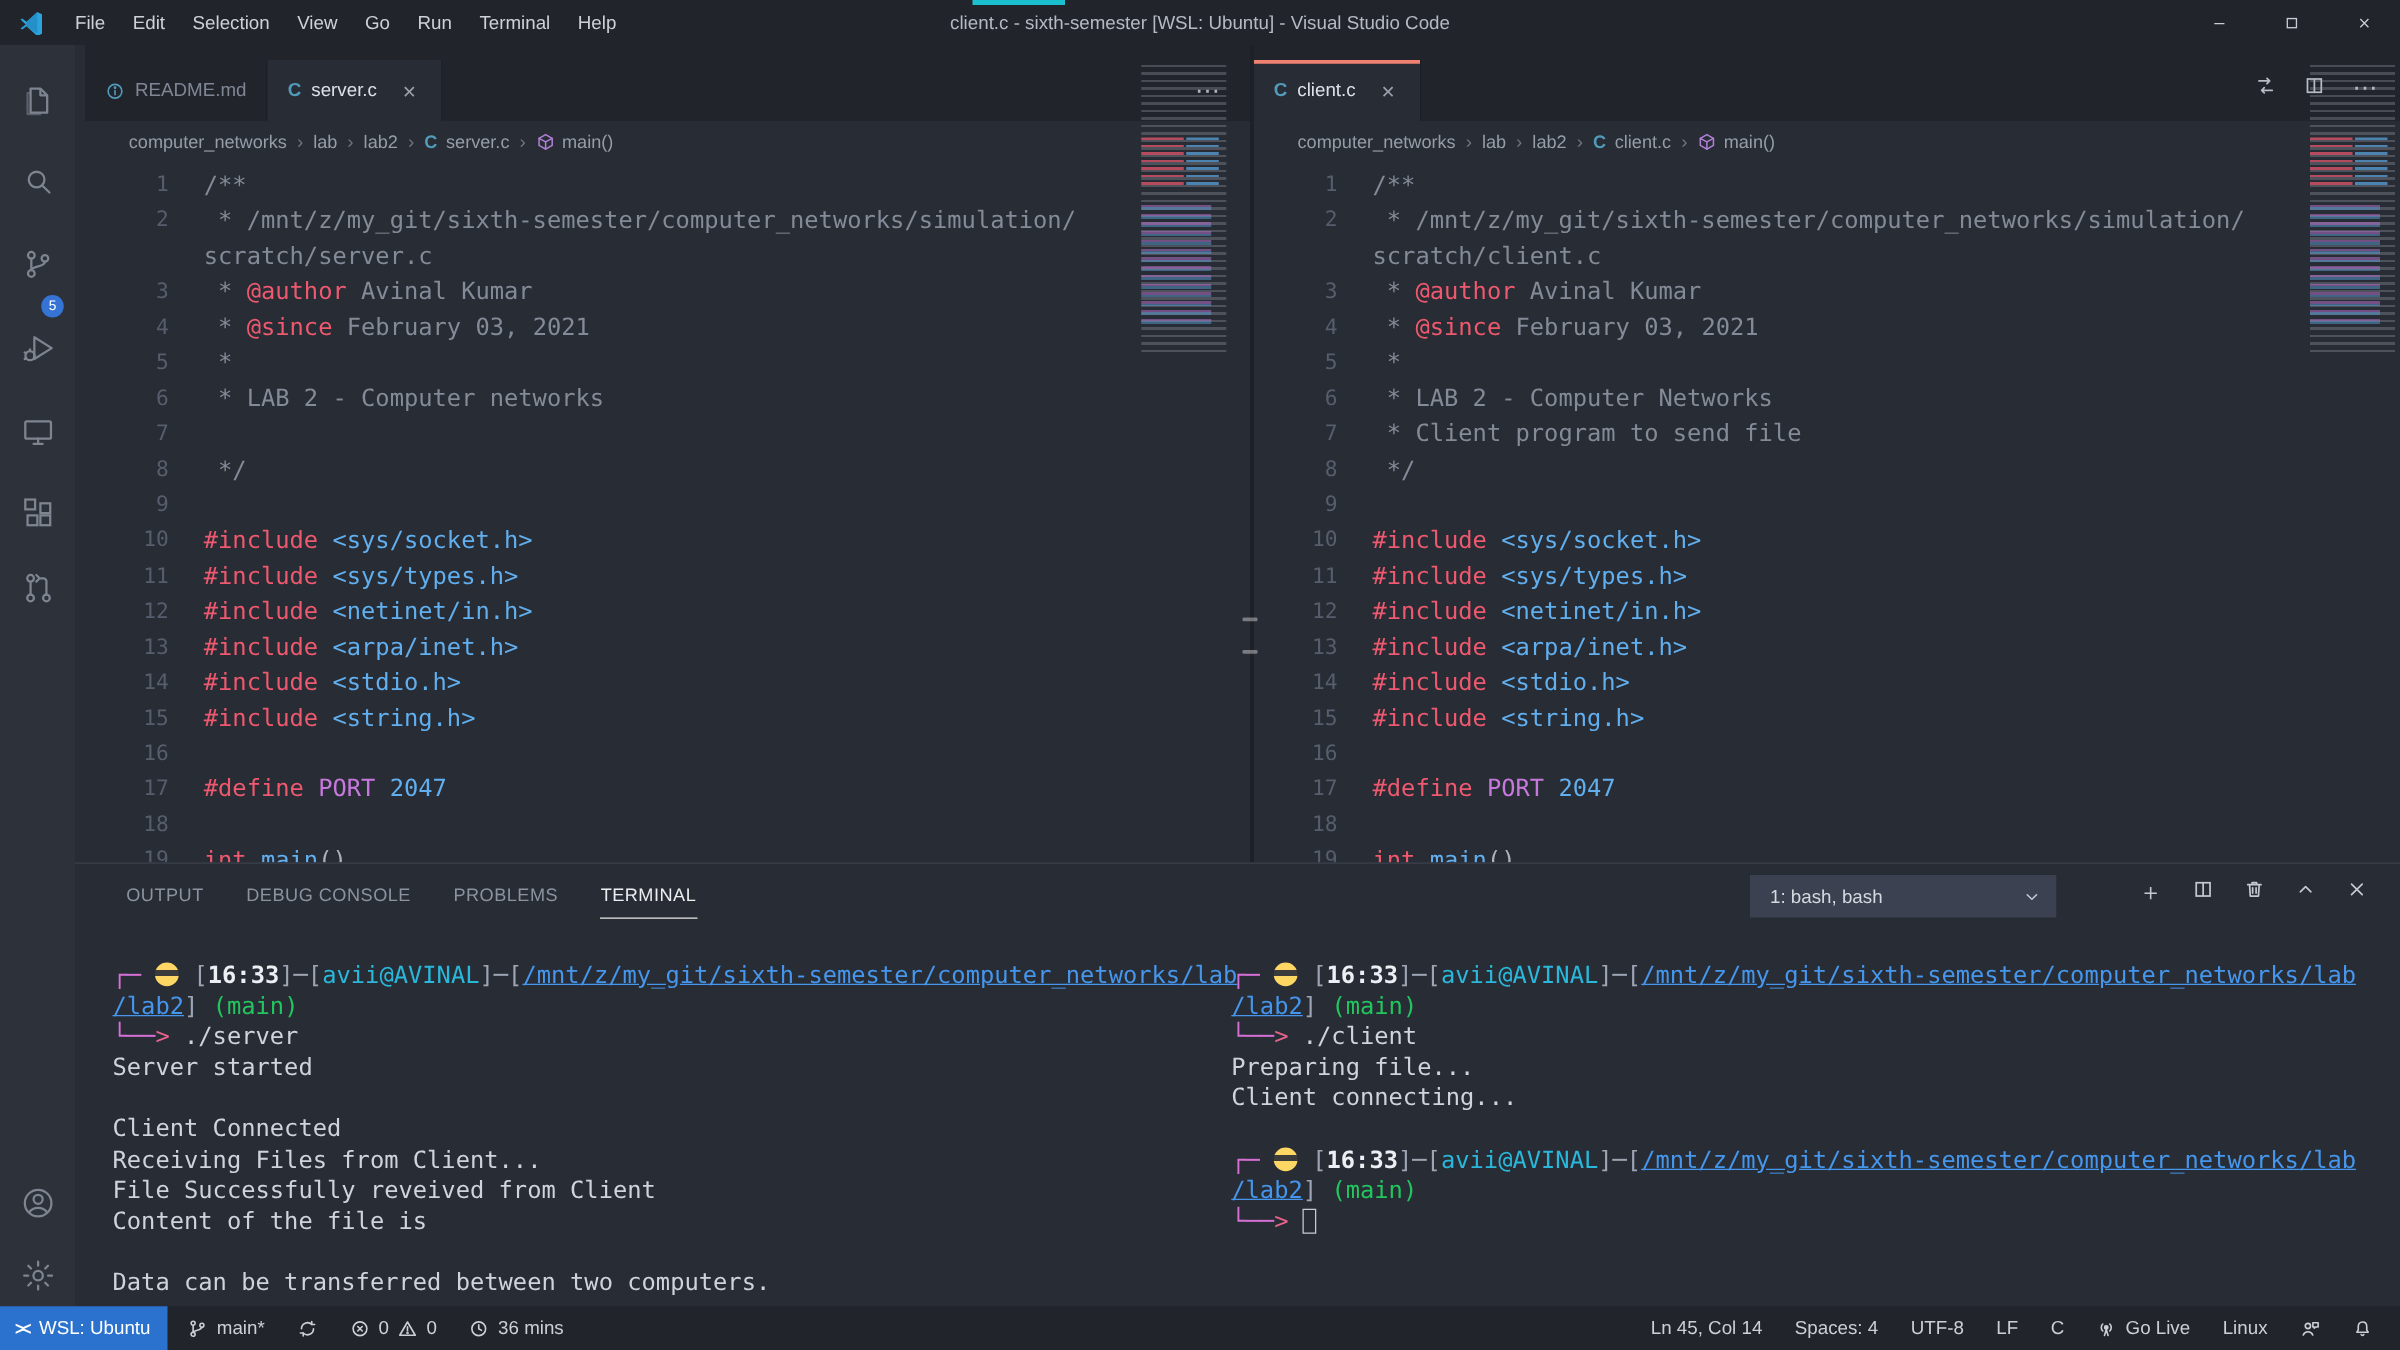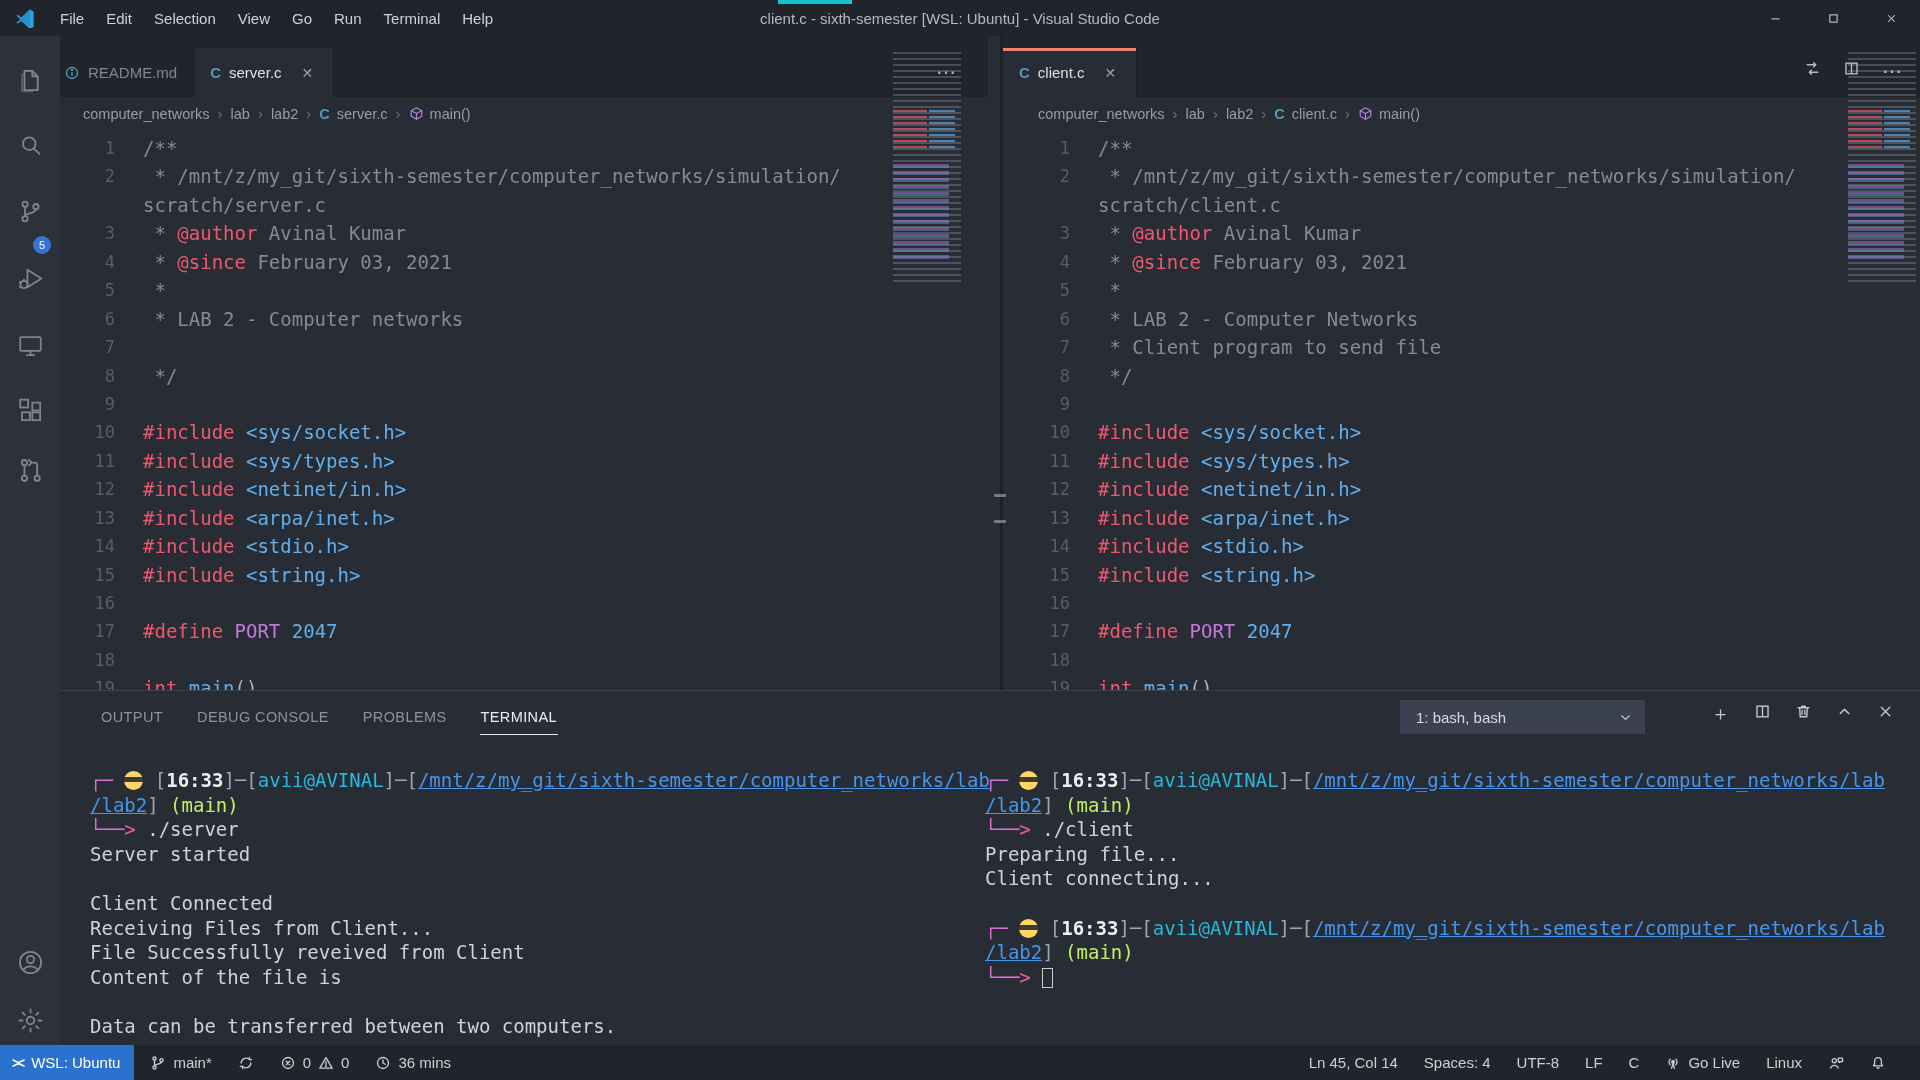--- a/index.html
+++ b/index.html
@@ -21,21 +21,21 @@
 
   
   .activitybar{position:absolute;left:0;top:36px;width:60px;height:1009px;background:#2c313a;z-index:20;}
   .act-icon{position:absolute;left:12px;width:36px;height:36px;color:#7e8591;display:flex;align-items:center;justify-content:center;}
   .act-icon svg{width:29px;height:29px;}
   .act-badge{position:absolute;left:33px;top:200px;width:18px;height:18px;border-radius:50%;
              background:#3574d4;color:#fff;font-size:11px;display:flex;align-items:center;justify-content:center;z-index:2;}
 
   
   .group{position:absolute;top:36px;bottom:390px;background:#282c34;}
-  .group-left{left:48px;width:940px;}
+  .group-left{left:68px;width:940px;}
   .group-right{left:1003px;width:917px;}
   .group-divider{position:absolute;left:1000px;top:36px;width:3px;height:654px;background:#1d2026;}
   .sash-tick{position:absolute;left:994px;width:12px;height:3px;background:rgba(255,255,255,.38);z-index:5;border-radius:1px;}
 
   .tabstrip{position:absolute;left:0;top:0;right:0;height:61px;background:#21252b;display:flex;align-items:flex-end;}
   .tab{height:49px;display:flex;align-items:center;padding:0 16px;font-size:15px;color:#7f8694;
        background:#21252b;border-right:1px solid #1b1f26;position:relative;white-space:nowrap;}
   .tab.active{background:#282c34;color:#dde1e8;}
   .tab.focused::before{content:"";position:absolute;left:0;top:0;right:0;height:3px;background:#ef8170;}
   .tab .tab-close{margin-left:16px;font-size:14px;color:#9aa1ad;padding:1px 4px;border-radius:4px;}
@@ -95,35 +95,35 @@
 
   .terminal{position:absolute;top:768px;font-family:"DejaVu Sans Mono",monospace;font-size:19px;z-index:11;}
   .term-left{left:90px;width:884px;}
   .term-right{left:985px;width:920px;}
   .t-line{height:24.6px;line-height:24.6px;white-space:pre;}
   .t-m{color:#d670d6;}
   .t-g{color:#9da5b4;}
   .t-w{color:#eceff3;font-weight:bold;}
   .t-cy{color:#29b8db;}
   .t-bl{color:#4596ec;text-decoration:underline;}
-  .t-gr{color:#bef264;}
+  .t-gr{color:#22c55e;}
   .t-pk{color:#e8638c;}
   .t-d{color:#cfd3da;}
   .emoji{display:inline-block;width:19px;height:19px;border-radius:50%;vertical-align:-3px;
          background:linear-gradient(180deg,#fdd663 32%,#3b3b3b 32%,#3b3b3b 56%,#fdd663 56%);}
   .t-cursor{display:inline-block;width:11px;height:20px;border:1.5px solid #c8ccd4;vertical-align:-4px;}
 
   
   .statusbar{position:absolute;left:0;top:1045px;width:1920px;height:35px;background:#21252b;
              display:flex;align-items:center;font-size:15px;color:#ccd0d6;z-index:30;}
   .sb-remote{height:35px;background:#2b72cf;color:#fff;display:flex;align-items:center;
              padding:0 14px 0 12px;gap:8px;flex:0 0 auto;}
   .sb-remote .rico{font-weight:bold;font-size:13px;letter-spacing:-2px;transform:scaleY(1.15);}
   .sb-left{display:flex;align-items:center;gap:26px;padding-left:16px;}
-  .sb-right{margin-left:auto;display:flex;align-items:center;gap:26px;padding-right:34px;justify-content:space-between;}
+  .sb-right{margin-left:auto;display:flex;align-items:center;gap:26px;padding-right:22px;justify-content:space-between;}
   .sb-item{display:flex;align-items:center;gap:7px;white-space:nowrap;}
   .sb-item svg{width:16px;height:16px;}
 </style>
 </head>
 <body>
 
 <div id="app">
 
   <div class="titlebar">
     <svg class="vslogo" viewBox="0 0 100 100">

